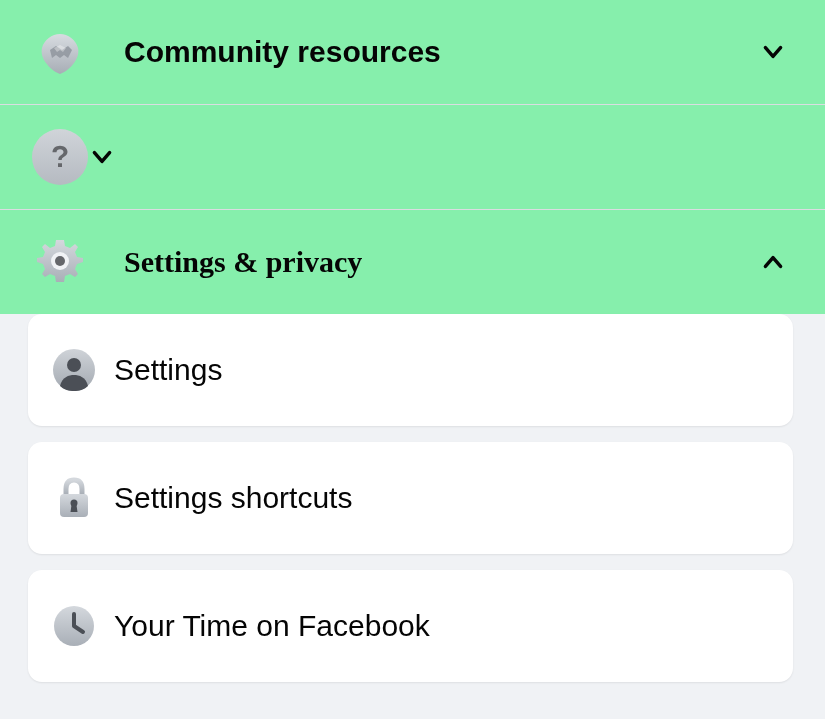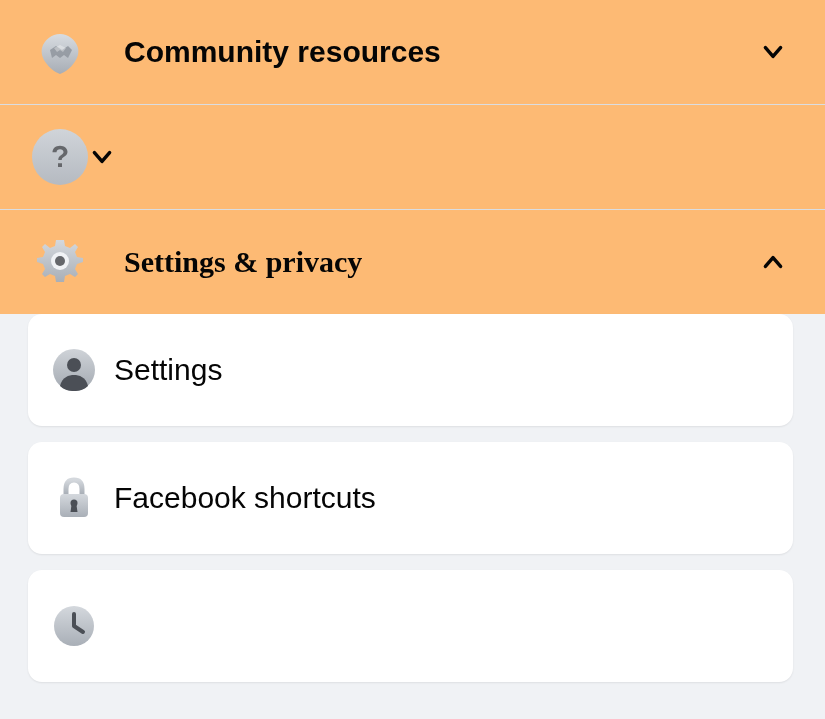--- a/index.html
+++ b/index.html
@@ -13,21 +13,21 @@
       width: 825px;
       height: 719px;
       overflow: hidden;
     }
     .menu-section {
       display: flex;
       align-items: center;
       padding: 24px 32px;
       border-bottom: 1px solid #dadde1;
       cursor: pointer;
-      background: #fdba74;
+      background: #86efac;
     }
     .menu-section.expanded {
       border-bottom: none;
       font-family: Liberation Serif, serif;
     }
     .menu-icon-wrap {
       width: 56px;
       height: 56px;
       display: flex;
       align-items: center;
@@ -177,31 +177,32 @@
             <stop offset="0%" stop-color="#d4d8dd"></stop>
             <stop offset="100%" stop-color="#a9afb7"></stop>
           </linearGradient>
         </defs>
         <path d="M12 18 L12 13 C12 7 15 4 20 4 C25 4 28 7 28 13 L28 18" stroke="url(#lockg)" stroke-width="5" fill="none" stroke-linecap="round"></path>
         <rect x="6" y="18" width="28" height="23" rx="4" fill="url(#lockg)"></rect>
         <circle cx="20" cy="27" r="3.5" fill="#4b4f56"></circle>
         <path d="M17.5 29 L22.5 29 L23.5 36 L16.5 36 Z" fill="#4b4f56"></path>
       </svg>
     </div>
-    <div class="sub-label">Facebook shortcuts</div>
+    <div class="sub-label">Settings shortcuts</div>
   </div>
 
   <div class="sub-item">
     <div class="sub-icon-wrap">
       <svg width="44" height="44" viewBox="0 0 44 44">
         <defs>
           <linearGradient id="clkg" x1="0" y1="0" x2="0" y2="1">
             <stop offset="0%" stop-color="#d4d8dd"></stop>
             <stop offset="100%" stop-color="#a9afb7"></stop>
           </linearGradient>
         </defs>
         <circle cx="22" cy="22" r="20" fill="url(#clkg)"></circle>
         <path d="M22 10 L22 22 L31 28" stroke="#4b4f56" stroke-width="4" fill="none" stroke-linecap="round" stroke-linejoin="round"></path>
       </svg>
     </div>
+    <div class="sub-label">Your Time on Facebook</div>
   </div>
 
 </div>
 
 </body></html>

